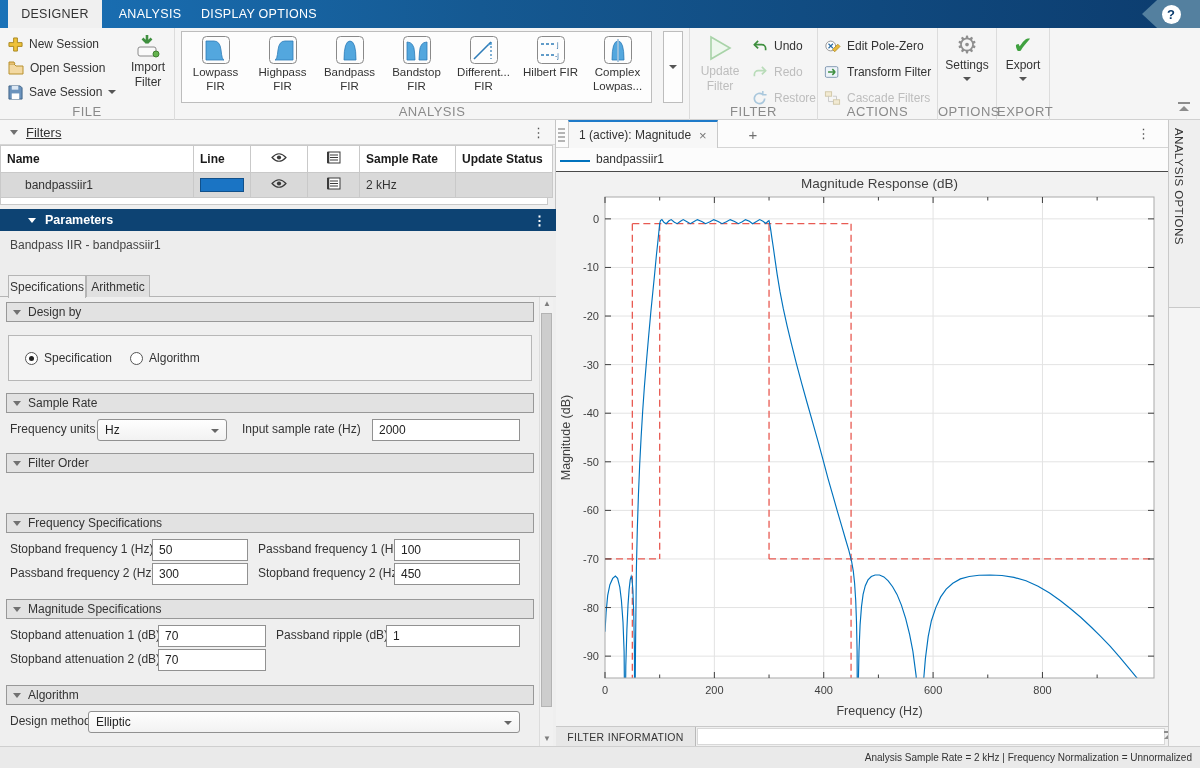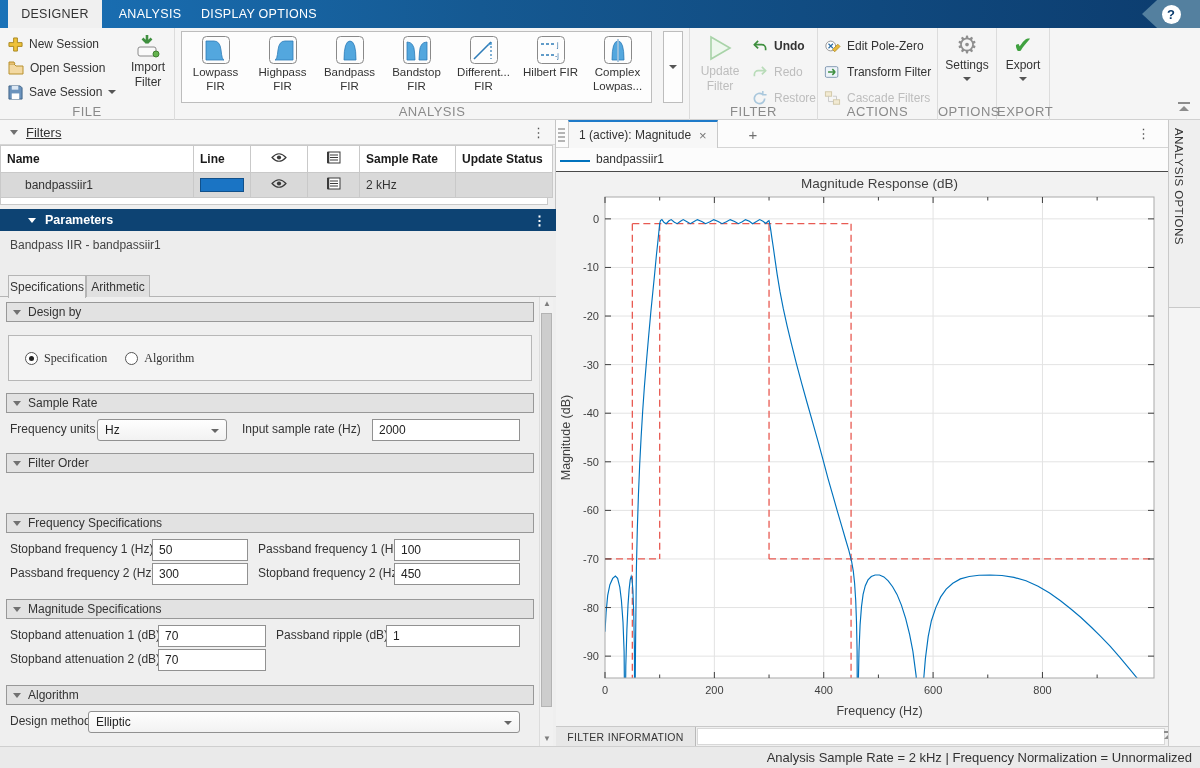--- a/index.html
+++ b/index.html
@@ -53,21 +53,21 @@
   .params-sub { position:absolute; left:0; top:111px; width:556px; height:44px; background:#ededed; padding:7px 0 0 10px; color:#444; }
 
   .spec-tabs { position:absolute; left:0; top:155px; width:556px; height:22px; background:#ededed; border-bottom:1px solid #b5b5b5; }
   .spec-tab { position:absolute; top:0; height:22px; display:flex; align-items:center; justify-content:center; font-size:12px; color:#333;
     background:#e0e0e0; border:1px solid #b5b5b5; border-bottom:none; }
   .spec-tab.active { background:#efefef; height:23px; z-index:2; }
 
   .params-body { position:absolute; left:0; top:177px; width:556px; height:449px; background:#efefef; overflow:hidden; }
   .sechdr { position:absolute; left:6px; width:528px; height:20px; background:#e2e2e2; border:1px solid #989898;
     display:flex; align-items:center; gap:7px; padding-left:6px; font-size:12px; color:#333; }
-  .groupbox { position:absolute; left:8px; width:524px; height:46px; background:#f4f4f4; border:1px solid #b7b7b7;font-family:Liberation Serif, serif; }
+  .groupbox { position:absolute; left:8px; width:524px; height:46px; background:#f4f4f4; border:1px solid #b7b7b7; }
   .radio-row { display:flex; align-items:center; gap:18px; height:100%; padding-left:16px; }
   .radio { display:flex; align-items:center; gap:6px; font-size:12px; color:#333; }
   .rdot { width:13px; height:13px; border-radius:50%; border:1px solid #555; background:#fff; position:relative; }
   .rdot.sel:after { content:""; position:absolute; left:3px; top:3px; width:5px; height:5px; border-radius:50%; background:#222; }
   .frow { position:absolute; left:0; width:540px; height:22px; }
   .flabel { position:absolute; top:3px; font-size:12px; color:#333; white-space:nowrap; }
   .txt { position:absolute; height:22px; border:1px solid #919191; background:#fff; font-family:"Liberation Sans",sans-serif;
     font-size:12px; color:#222; padding:0 6px; }
   .dd { position:absolute; height:22px; border:1px solid #919191; border-radius:3px; background:linear-gradient(#fefefe,#f2f2f2);
     display:flex; align-items:center; padding-left:7px; font-size:12px; color:#222; }
@@ -101,21 +101,21 @@
   .fi-dock { position:absolute; right:4px; top:3px; width:12px; height:12px; border-left:1px solid #cfcfcf; padding-left:3px; }
   .fi-dock .tri { width:0; height:0; border-top:5px solid transparent; border-bottom:5px solid transparent; border-right:6px solid #4a4a4a; display:inline-block; }
   .fi-dock .bar { display:inline-block; width:2px; height:10px; background:#4a4a4a; vertical-align:top; margin-left:1px; }
 
   .analysis-strip { position:absolute; left:1168px; top:120px; width:32px; height:626px; background:#f4f4f4; border-left:1px solid #c9c9c9; }
   .analysis-tabbtn { position:absolute; left:0; top:0; width:32px; height:188px; background:#efefef; border-bottom:1px solid #c9c9c9; }
   .vtext { position:absolute; left:16px; top:8px; transform:rotate(90deg); transform-origin:0 0; white-space:nowrap;
     font-size:11.5px; color:#333; letter-spacing:.4px; }
 
   .statusbar { position:absolute; left:0; top:746px; width:1200px; height:22px; background:#eaeaea; border-top:1px solid #cfcfcf;
-    display:flex; align-items:center; justify-content:flex-end; padding-right:8px; font-size:13px; color:#333; }
+    display:flex; align-items:center; justify-content:flex-end; padding-right:8px; font-size:10px; color:#333; }
 
   svg text { font-family:"Liberation Sans",sans-serif; }
 </style>
 </head>
 <body>
 
 <div id="app">
 
   <div class="topbar">
     <div class="apptab active" style="left:8px;width:94px;">
@@ -243,21 +243,21 @@
     </div>
 
     <div class="rsec" style="left:690px;width:128px;">
       <div class="bigbtn dis" style="left:4px;top:4px;width:52px;">
         <svg width="32" height="32" viewBox="0 0 32 32">
             <path d="M7 5 L26 16 L7 27 Z" fill="#eef7ee" stroke="#a8d3a8" stroke-width="1.6"></path>
           </svg>
         <span>Update</span>
         <span>Filter</span>
       </div>
-      <div class="fitem" style="left:62px;top:8px;font-weight:bold;">
+      <div class="fitem" style="left:62px;top:8px;">
         <svg width="16" height="15" viewBox="0 0 16 16">
             <path d="M6 2 L2 6 L6 10" fill="none" stroke="#3f8f3f" stroke-width="1.8"></path>
             <path d="M2 6 h8 a4 4 0 0 1 4 4 v2" fill="none" stroke="#3f8f3f" stroke-width="1.8"></path>
           </svg>
         <span>Undo</span>
       </div>
       <div class="fitem dis" style="left:62px;top:34px;">
         <svg width="16" height="15" viewBox="0 0 16 16">
             <path d="M10 2 L14 6 L10 10" fill="none" stroke="#b9dcb9" stroke-width="1.8"></path>
             <path d="M14 6 h-8 a4 4 0 0 0 -4 4 v2" fill="none" stroke="#b9dcb9" stroke-width="1.8"></path>

